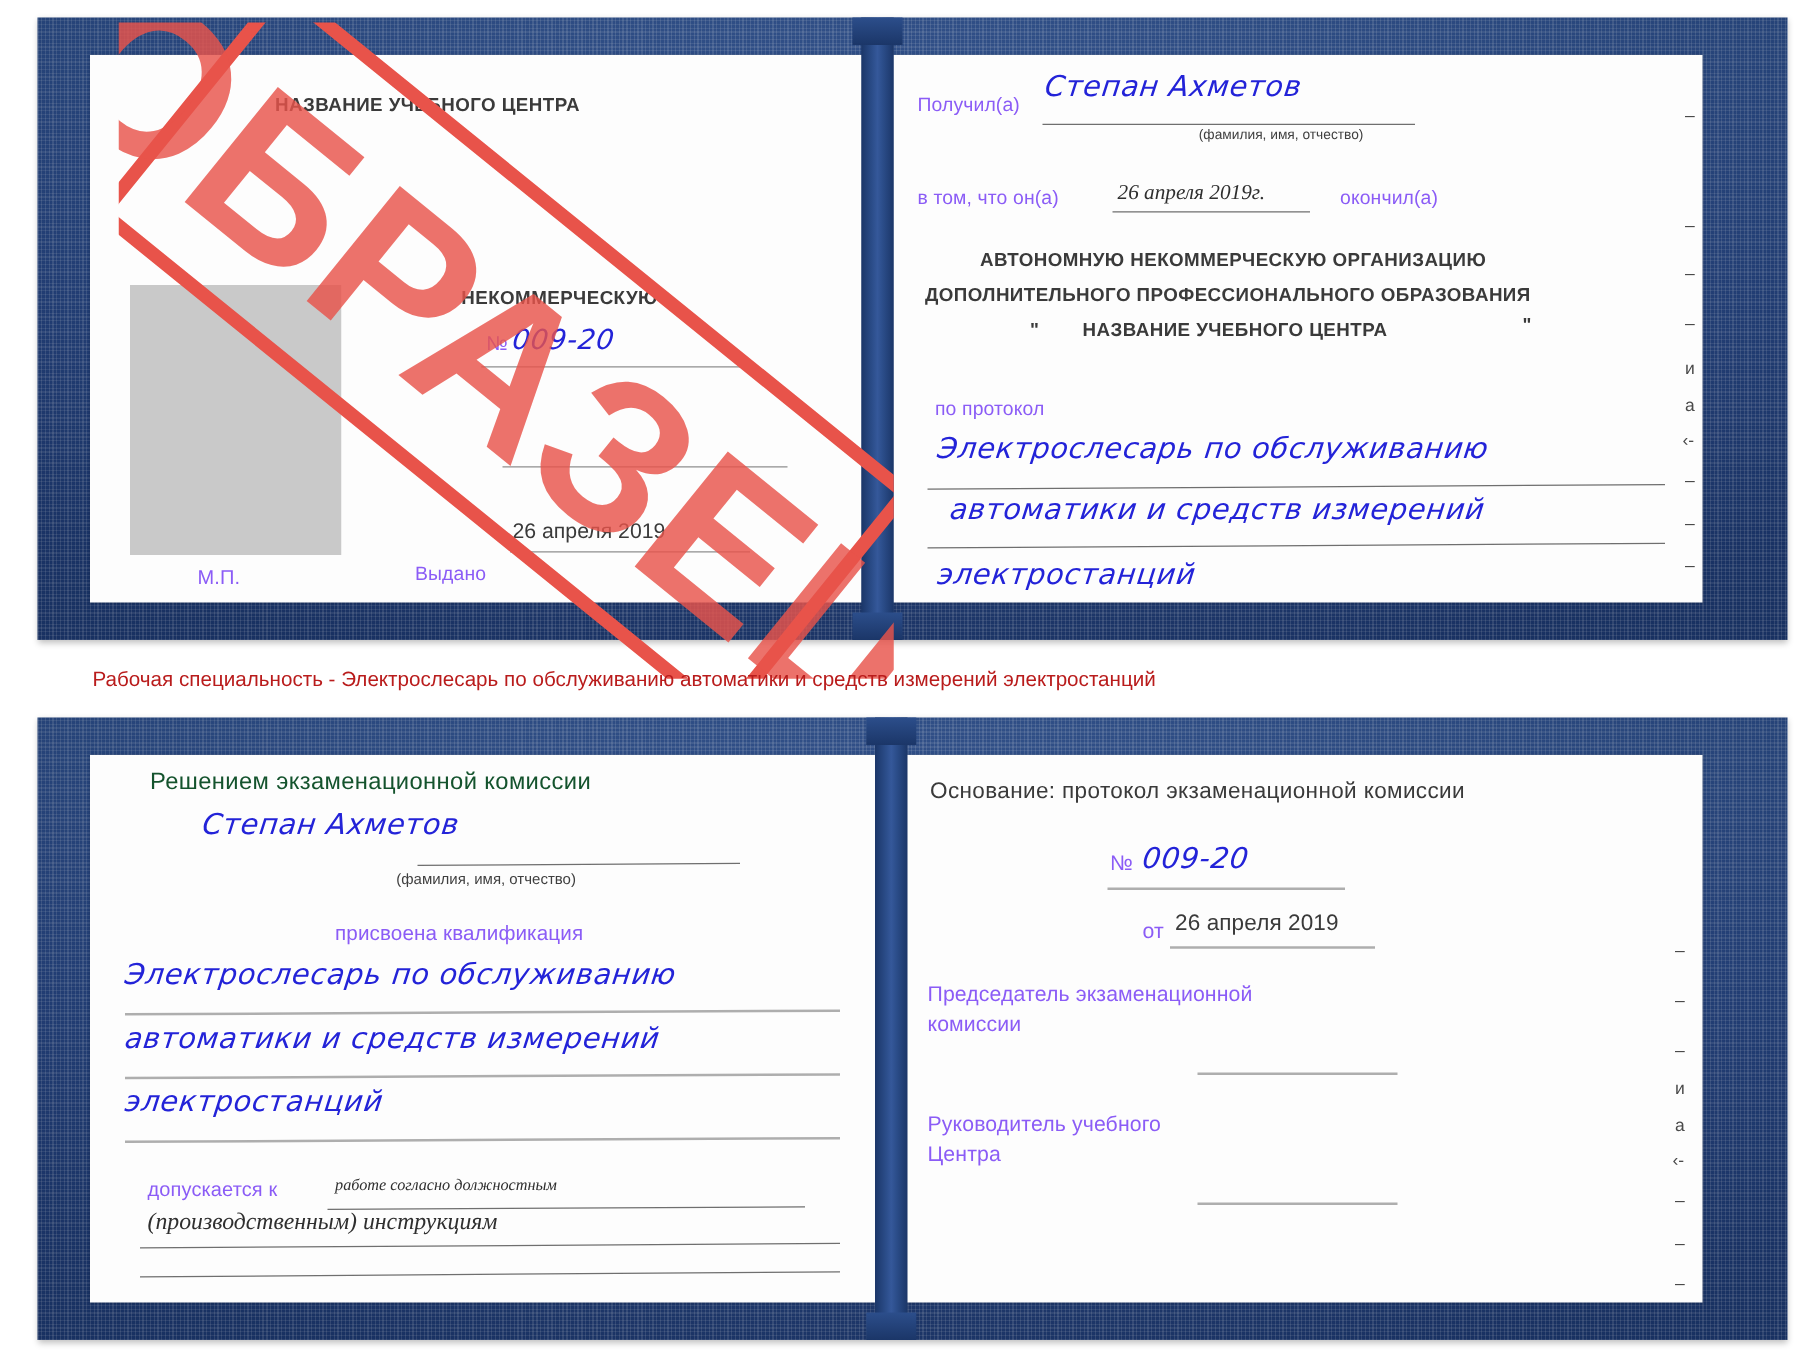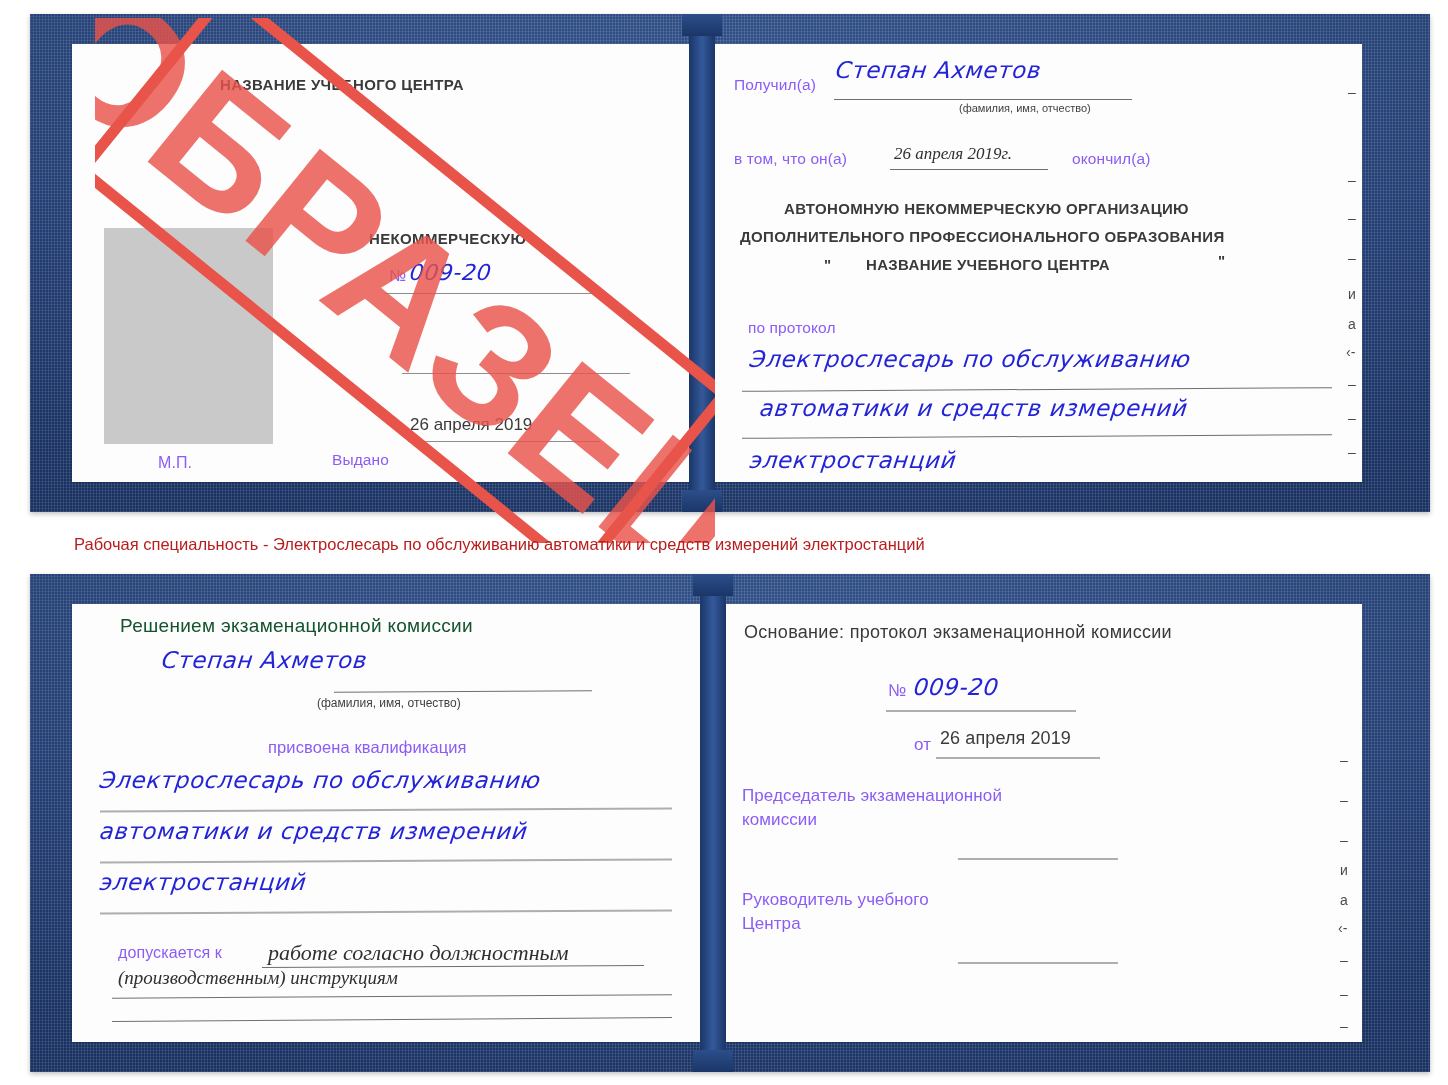--- a/index.html
+++ b/index.html
@@ -234,21 +234,21 @@
   <div class="hand" style="left:28px;top:163px;font-size:23px;">Электрослесарь по обслуживанию</div>
   <div class="rule light" style="left:28px;top:205px;width:572px;height:2px;transform:rotate(-0.3deg);"></div>
 
   <div class="hand" style="left:28px;top:214px;font-size:23px;">автоматики и средств измерений</div>
   <div class="rule light" style="left:28px;top:256px;width:572px;height:2px;transform:rotate(-0.3deg);"></div>
 
   <div class="hand" style="left:28px;top:265px;font-size:23px;">электростанций</div>
   <div class="rule light" style="left:28px;top:307px;width:572px;height:2px;transform:rotate(-0.3deg);"></div>
 
   <div class="lbl" style="left:46px;top:340px;font-size:16px;">допускается к</div>
-  <div class="ser-it" style="left:196px;top:336px;font-size:22px;">работе согласно должностным</div>
+  <div class="ser-it" style="left:196px;top:336px;font-size:13px;">работе согласно должностным</div>
   <div class="rule dark" style="left:190px;top:362px;width:382px;transform:rotate(-0.3deg);"></div>
   <div class="ser-it" style="left:46px;top:363px;font-size:19px;">(производственным) инструкциям</div>
   <div class="rule dark" style="left:40px;top:392px;width:560px;transform:rotate(-0.35deg);"></div>
   <div class="rule dark" style="left:40px;top:415px;width:560px;transform:rotate(-0.4deg);"></div>
 </div>
 
 <div class="page" style="left:718px;top:604px;width:644px;height:438px;">
 
   <div class="lbl" style="left:26px;top:18px;font-size:18px;letter-spacing:.3px;color:#3a3a3a;">Основание: протокол экзаменационной комиссии</div>
 

